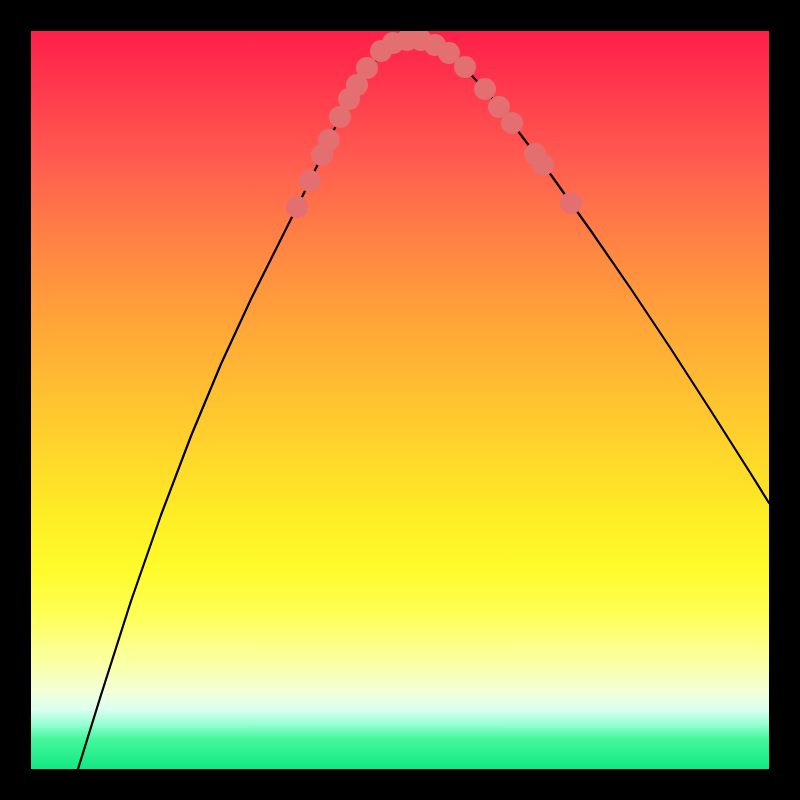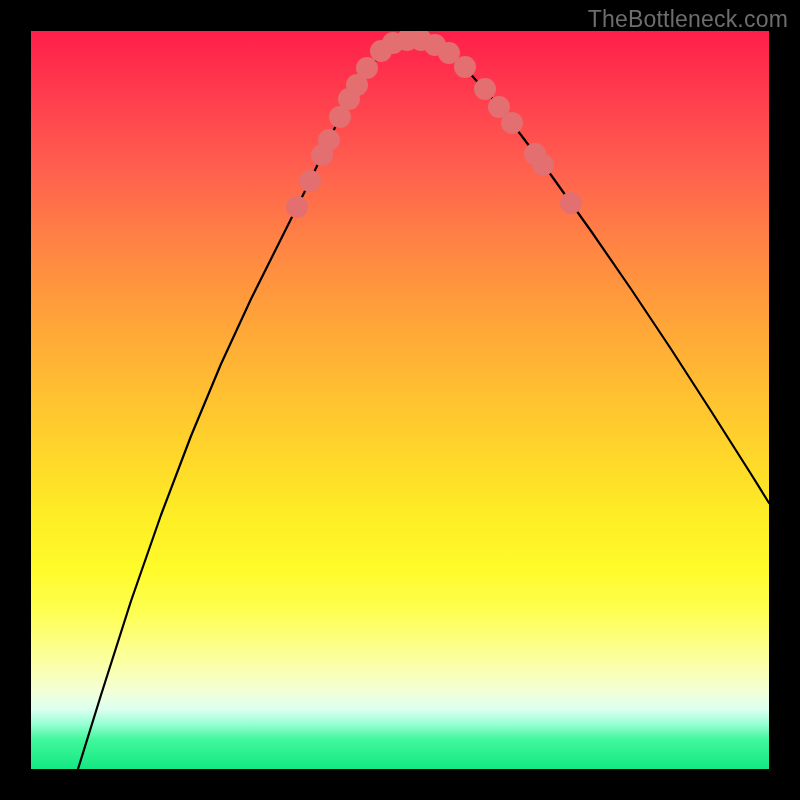--- a/index.html
+++ b/index.html
@@ -96,14 +96,13 @@
           <circle cx="434" cy="36" r="11" fill="#e36f70"></circle>
           <circle cx="454" cy="58" r="11" fill="#e36f70"></circle>
           <circle cx="468" cy="76" r="11" fill="#e36f70"></circle>
           <circle cx="481" cy="92" r="11" fill="#e36f70"></circle>
           <circle cx="504" cy="123" r="11" fill="#e36f70"></circle>
           <circle cx="512" cy="134" r="11" fill="#e36f70"></circle>
           <circle cx="540" cy="172" r="11" fill="#e36f70"></circle>
         </g>
     </svg>
   </div>
-  <div class="watermark">TheBottleneck.com</div>
 </div>
 
 </body></html>

